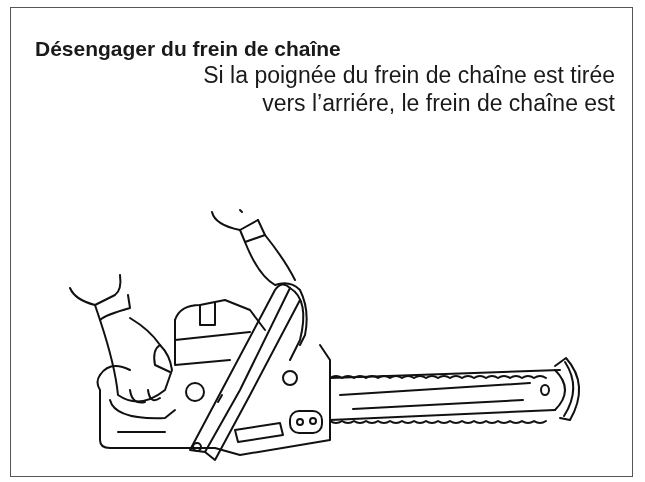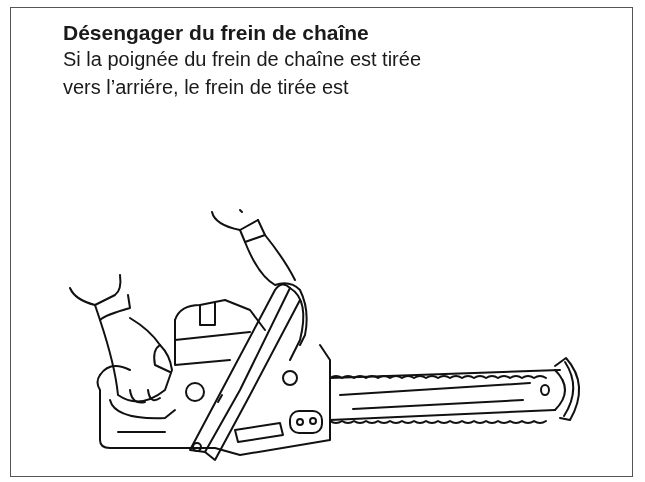--- a/index.html
+++ b/index.html
@@ -1,32 +1,32 @@
 <!DOCTYPE html>
 <html><head>
   <meta charset="utf-8">
   <style>
     html, body { margin: 0; padding: 0; background: #ffffff; }
     body { width: 645px; height: 482px; position: relative; overflow: hidden; font-family: "Liberation Sans", sans-serif; color: #1a1a1a; }
     .frame { position: absolute; left: 10px; top: 7px; width: 623px; height: 470px; border: 1.5px solid #555; box-sizing: border-box; }
-    .text-block { position: absolute; left: 35px; top: 20px; width: 580px; margin-left: 28px; }
+    .text-block { position: absolute; left: 35px; top: 36px; width: 580px; }
     .title { font-weight: bold; font-size: 21px; line-height: 25px; margin: 0; }
-    .body-text { font-size: 20px; line-height: 28px; margin: 0; }
+    .body-text { font-size: 23px; line-height: 28px; margin: 0; text-align: right; }
     .illus { position: absolute; left: 0; top: 0; }
     svg path, svg line, svg ellipse, svg circle, svg rect { stroke: #111; stroke-width: 2; fill: none; stroke-linecap: round; stroke-linejoin: round; }
   </style>
 </head>
 <body>
 
 <div class="frame"></div>
 
 <div class="text-block">
   <p class="title">Désengager du frein de chaîne</p>
   <p class="body-text">Si la poignée du frein de chaîne est tirée</p>
-  <p class="body-text">vers l’arriére, le frein de tirée est</p>
+  <p class="body-text">vers l’arriére, le frein de chaîne est</p>
 </div>
 
 <svg class="illus" width="645" height="482" viewBox="0 0 645 482">
 
   <g>
     <path d="M330 378 L560 370"></path>
     <path d="M330 420 L555 410"></path>
     <path d="M340 395 L530 383"></path>
     <path d="M353 409 L523 400"></path>
     <ellipse cx="545" cy="390" rx="4" ry="5"></ellipse>

